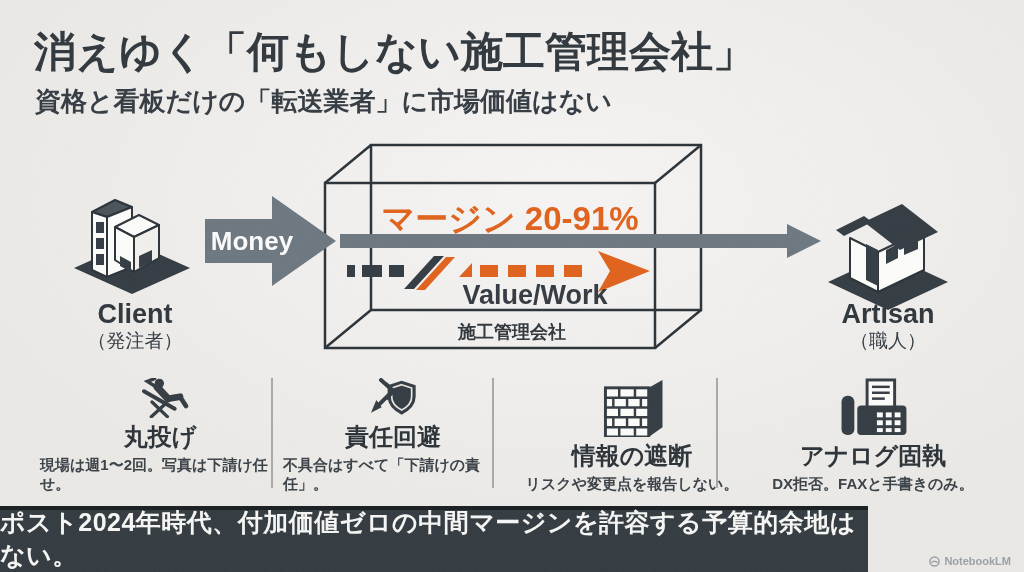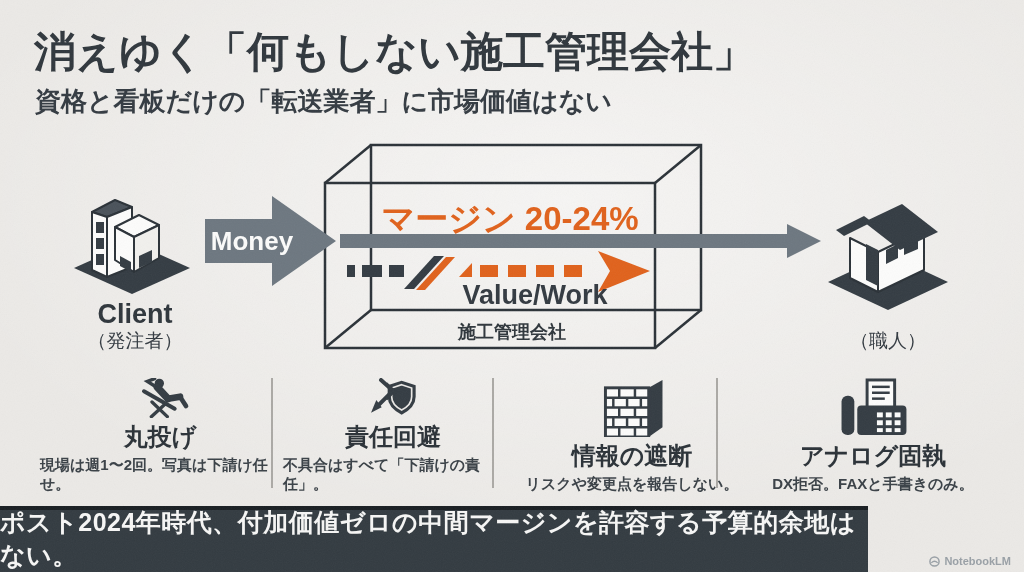--- a/index.html
+++ b/index.html
@@ -115,24 +115,25 @@
       <polygon points="60,60 60,100 106,78 106,38" fill="#fcfcfb"></polygon>
     </g>
     <g fill="#343c43">
       <polygon points="48,52 60,58 60,94 48,88"></polygon>
       <polygon points="68,58 80,52 80,66 68,72"></polygon>
       <polygon points="86,49 100,43 100,57 86,63"></polygon>
       <polygon points="46,30 84,12 120,40 82,58"></polygon>
       <polygon points="18,38 46,24 54,30 26,44"></polygon>
     </g>
   </svg>
+  <div class="abs ctr node-label" style="left:888px;top:299px;">Artisan</div>
   <div class="abs ctr node-sublabel" style="left:888px;top:328px;">（職人）</div>
 
   <div class="abs ctr money-label">Money</div>
-  <div class="abs ctr margin-label">マージン 20-24%</div>
+  <div class="abs ctr margin-label">マージン 20-91%</div>
   <div class="abs ctr value-label">Value/Work</div>
   <div class="abs ctr box-label">施工管理会社</div>
 
   <div class="vdiv" style="left:271px;"></div>
   <div class="vdiv" style="left:492px;"></div>
   <div class="vdiv" style="left:716px;"></div>
 
   <div class="col" style="left:40px;width:240px;">
     <svg width="92" height="60" viewBox="0 0 92 60">
       <g stroke="#343c43" fill="none" stroke-linecap="round">

